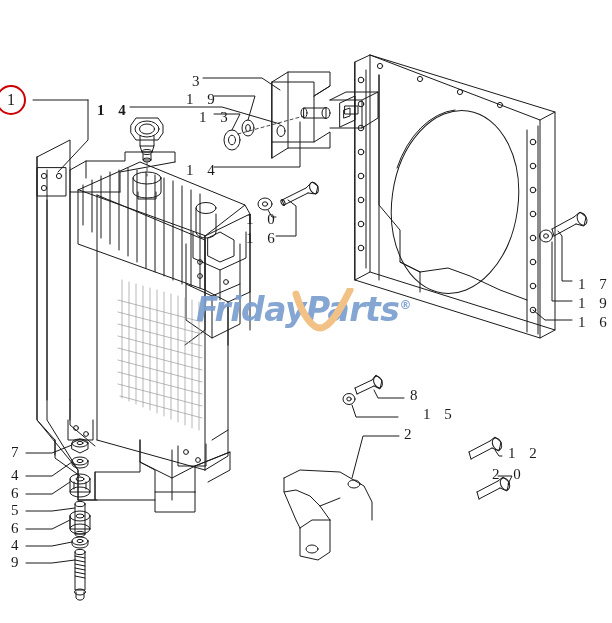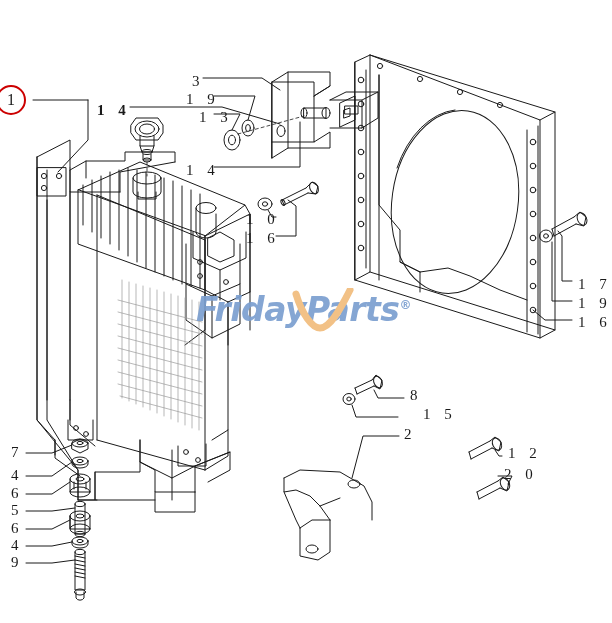--- a/index.html
+++ b/index.html
@@ -461,21 +461,21 @@
   <div class="part-label" style="left:186px; top:163px;">1 4</div>
   <div class="part-label" style="left:246px; top:212px;">1 0</div>
   <div class="part-label" style="left:246px; top:231px;">1 6</div>
   <div class="part-label" style="left:578px; top:277px;">1 7</div>
   <div class="part-label" style="left:578px; top:296px;">1 9</div>
   <div class="part-label" style="left:578px; top:315px;">1 6</div>
   <div class="part-label" style="left:410px; top:388px;">8</div>
   <div class="part-label" style="left:403px; top:407px;margin-left:20px;">1 5</div>
   <div class="part-label" style="left:404px; top:427px;">2</div>
   <div class="part-label" style="left:508px; top:446px;">1 2</div>
-  <div class="part-label" style="left:504px; top:467px;">2 0</div>
+  <div class="part-label" style="left:492px; top:467px;">2 0</div>
   <div class="part-label" style="left:11px;  top:445px;">7</div>
   <div class="part-label" style="left:11px;  top:468px;">4</div>
   <div class="part-label" style="left:11px;  top:486px;">6</div>
   <div class="part-label" style="left:11px;  top:503px;">5</div>
   <div class="part-label" style="left:11px;  top:521px;">6</div>
   <div class="part-label" style="left:11px;  top:538px;">4</div>
   <div class="part-label" style="left:11px;  top:555px;">9</div>
 
   <div class="watermark">
     <div class="wm-text">

